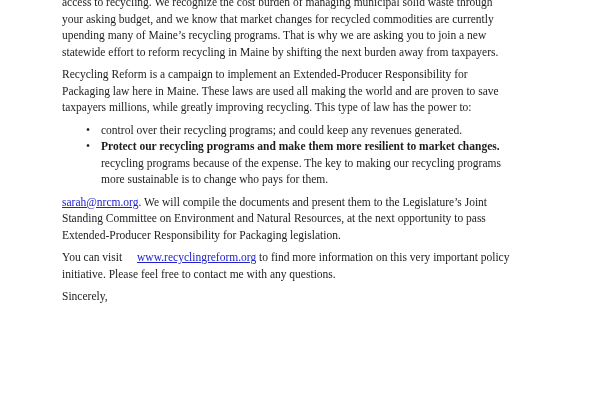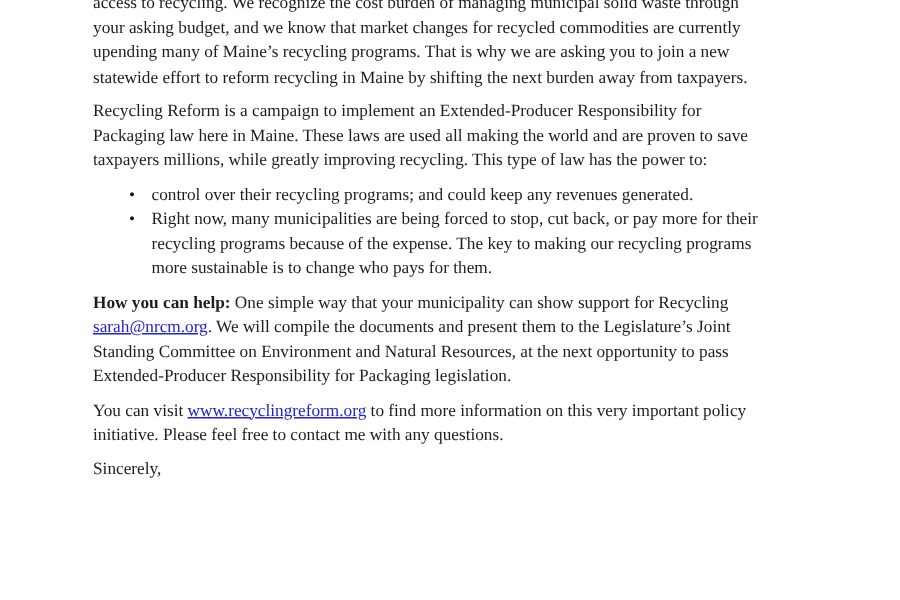--- a/index.html
+++ b/index.html
@@ -57,36 +57,35 @@
 
   <div class="list">
 
     <div class="bullet">
       <span class="marker">•</span>
       <div class="line">control over their recycling programs; and could keep any revenues generated.</div>
     </div>
 
     <div class="bullet">
       <span class="marker">•</span>
-      <div class="line">Right now, many municipalities are being forced to stop, cut back, or pay more for their</div>
+      <div class="line b">Protect our recycling programs and make them more resilient to market changes.</div>
       <div class="line">recycling programs because of the expense. The key to making our recycling programs</div>
       <div class="line">more sustainable is to change who pays for them.</div>
     </div>
 
   </div>
 
   <div class="para">
-    <div class="line"><span class="b">How you can help:</span><span> One simple way that your municipality can show support for Recycling</span></div>
     <div class="line"><a class="doc-link" style="color: rgb(34, 34, 204);">sarah@nrcm.org</a><span>. We will compile the documents and present them to the Legislature’s Joint</span></div>
     <div class="line">Standing Committee on Environment and Natural Resources, at the next opportunity to pass</div>
     <div class="line">Extended-Producer Responsibility for Packaging legislation.</div>
   </div>
 
   <div class="para">
-    <div class="line"><span>You can visit </span><a class="doc-link" style="color: rgb(34, 34, 204);">www.recyclingreform.org</a><span> to find more information on this very important policy</span></div>
+    <div class="line"><span>You can visit </span><a class="doc-link" style="color: rgb(34, 34, 204); margin-left: 12px;">www.recyclingreform.org</a><span> to find more information on this very important policy</span></div>
     <div class="line">initiative. Please feel free to contact me with any questions.</div>
   </div>
 
   <div class="para">
     <div class="line">Sincerely,</div>
   </div>
 
 </div>
 
 </body></html>

